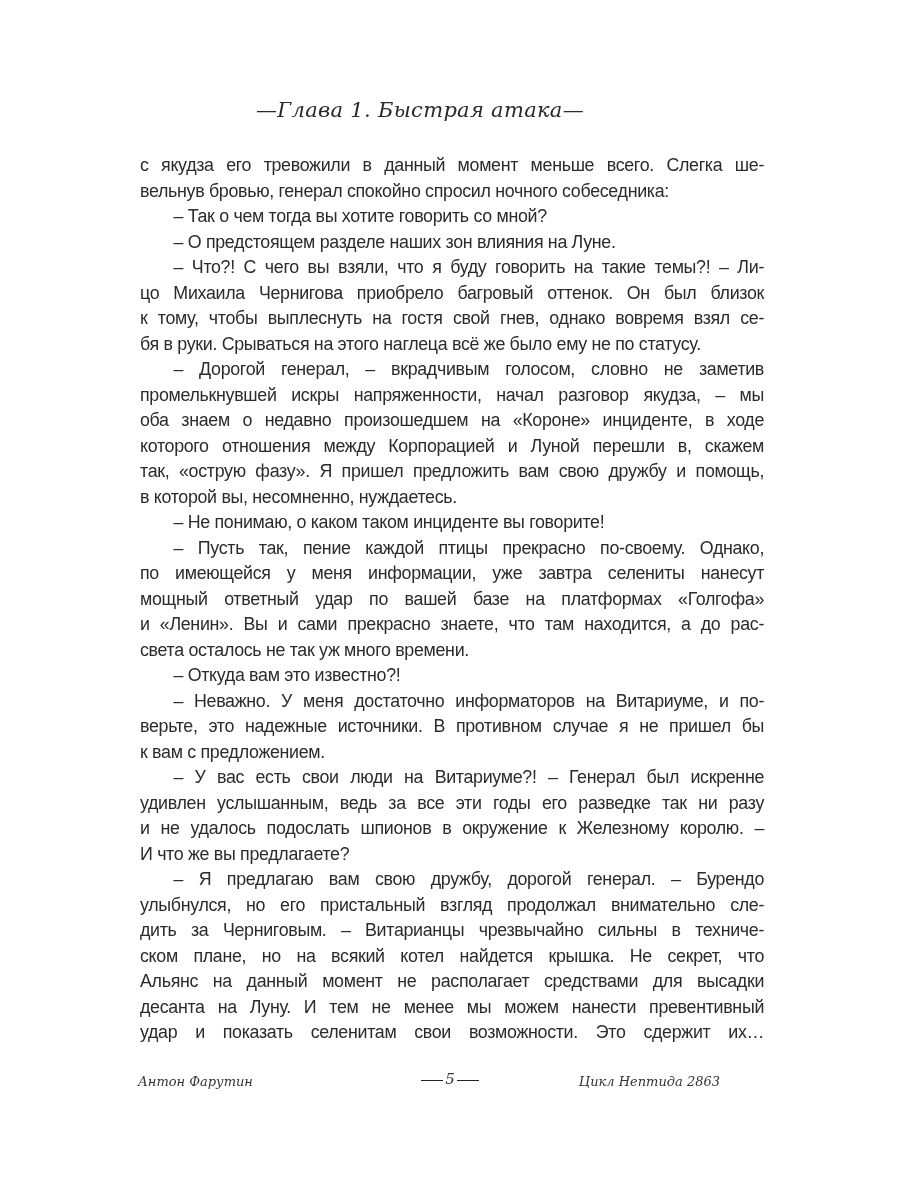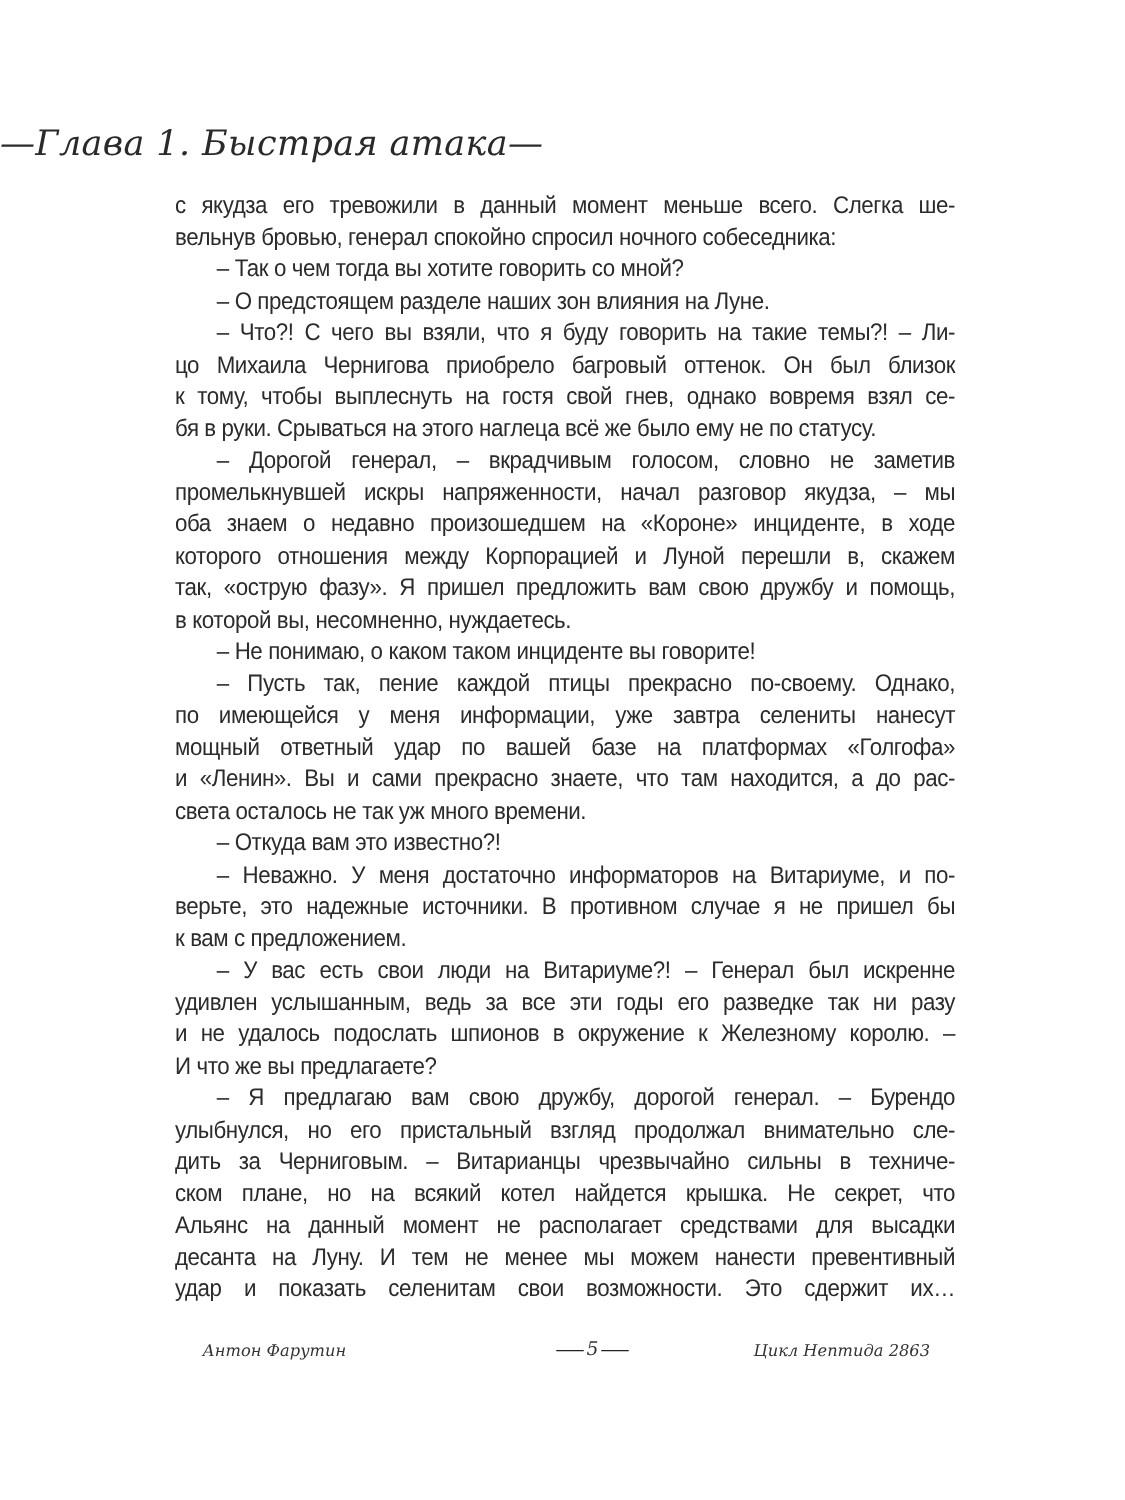--- a/index.html
+++ b/index.html
@@ -1,34 +1,34 @@
 <!DOCTYPE html>
 <html><head>
 <meta charset="utf-8">
 <style>
   html, body { margin:0; padding:0; background:#ffffff; }
   body { width:900px; height:1200px; position:relative; overflow:hidden; }
   .page { position:absolute; left:0; top:0; width:900px; height:1200px; background:#fff; }
   .running-head {
-    position:absolute; top:98px; left:0; width:840px; text-align:left;
-    font-family:"DejaVu Serif", serif; font-style:italic; font-size:28px; color:#2a2a2a;
+    position:absolute; top:98px; left:0; width:840px; text-align:center;
+    font-family:"DejaVu Serif", serif; font-style:italic; font-size:21px; color:#2a2a2a;
     letter-spacing:0.3px;
   }
   .body-text {
     position:absolute; left:140px; top:152px; width:624px;
     font-family:"Liberation Sans", sans-serif; font-size:19.2px; line-height:25.5px;
     color:#2b2b2b; letter-spacing:-0.35px; transform:scaleX(0.93); transform-origin:left top;
     width:671px;
   }
   .line { white-space:nowrap; height:25.5px; text-align:justify; text-align-last:justify; display:block; }
   .line.last { text-align-last:left; }
   .line.indent { padding-left:36px; }
   .footer {
     position:absolute; top:1070px; left:0; width:845px; height:30px;
-    font-family:"DejaVu Serif", serif; font-style:italic; font-size:13px; color:#333;margin-left:24px;
+    font-family:"DejaVu Serif", serif; font-style:italic; font-size:13px; color:#333;
   }
   .footer-left { position:absolute; left:138px; top:4px; }
   .footer-center { position:absolute; left:0; width:900px; text-align:center; top:0px; font-size:15px; }
   .footer-center .rule { display:inline-block; width:22px; border-bottom:1.5px solid #222; vertical-align:middle; margin:0 2px; }
   .footer-right { position:absolute; right:125px; top:4px; }
 </style>
 </head>
 <body>
 
 <div class="page">

